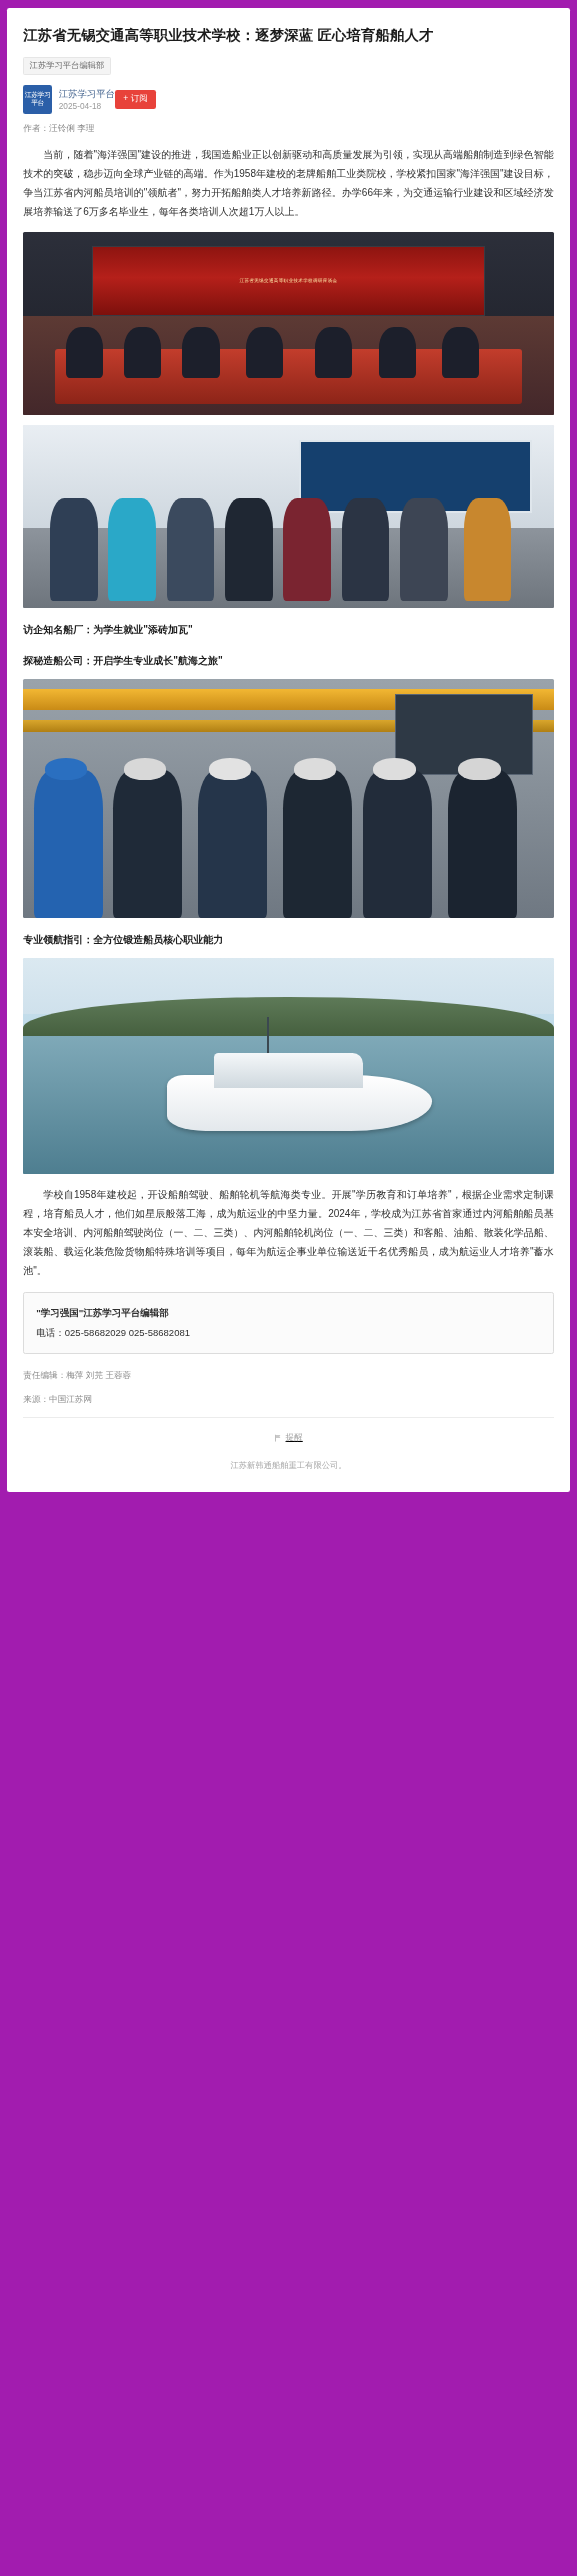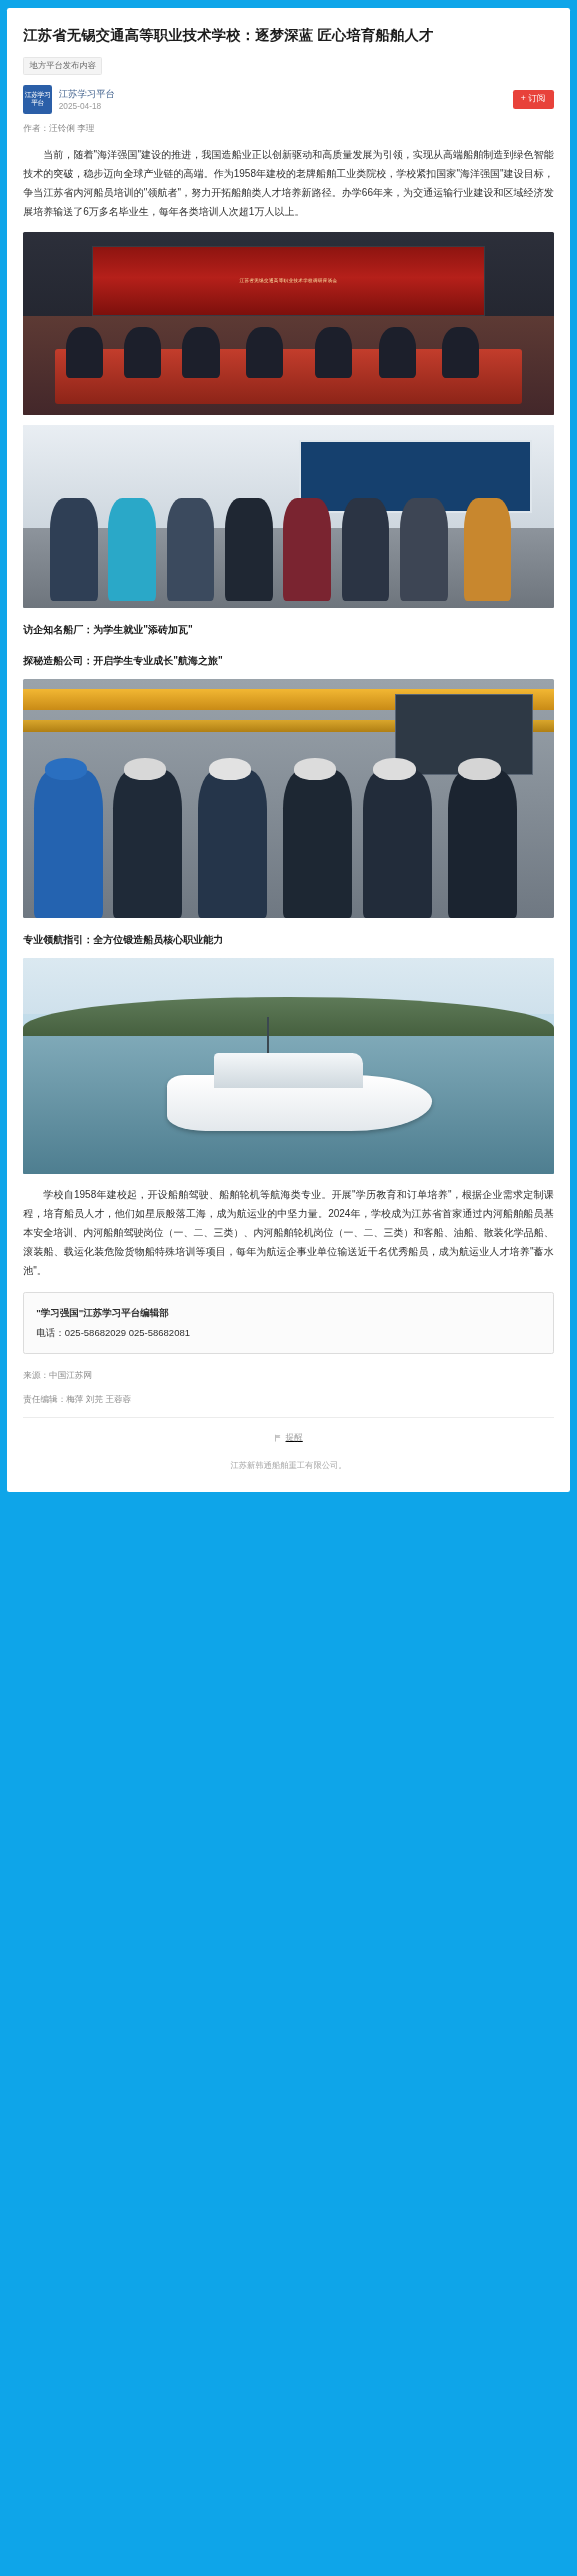--- a/index.html
+++ b/index.html
@@ -6,21 +6,21 @@
   html, body {
     margin: 0;
     padding: 0;
     background: #f2f2f2;
     font-family: "Liberation Sans", sans-serif;
   }
   .page {
     width: 577px;
     min-height: 2576px;
     margin: 0 auto;
-    background: #0ea5e9;
+    background: #a21caf;
     padding: 7.5px 6.8px 0 6.8px;
   }
   .card {
     background: #ffffff;
     border-radius: 2.3px;
     padding: 13.5px 16.5px 7.5px 16.5px;
   }
   h1.title {
     font-size: 14.3px;
     line-height: 22.5px;
@@ -39,23 +39,22 @@
     color: #6b6b6b;
     background: #f4f4f4;
     border: 0.8px solid #e6e6e6;
     border-radius: 1.5px;
     padding: 2.3px 5.3px;
     display: inline-block;
   }
   .account-row {
     display: flex;
     align-items: center;
-    justify-content: space-between;
+    justify-content: flex-start;
     margin-bottom: 9px;
-    gap: 20px;
   }
   .account-left {
     display: flex;
     align-items: center;
   }
   .avatar {
     width: 28.6px;
     height: 28.6px;
     border-radius: 2.3px;
     background: #2b5fa8;
@@ -268,21 +267,21 @@
 </style>
 </head>
 <body>
 
 <div class="page">
   <div class="card">
 
     <h1 class="title">江苏省无锡交通高等职业技术学校：逐梦深蓝 匠心培育船舶人才</h1>
 
     <div class="source-row">
-      <span class="source-tag">地方平台发布内容</span>
+      <span class="source-tag">江苏学习平台编辑部</span>
     </div>
 
     <div class="account-row">
       <div class="account-left">
         <div class="avatar">江苏学习平台</div>
         <div>
           <div class="account-name">江苏学习平台</div>
           <div class="account-date">2025-04-18</div>
         </div>
       </div>
@@ -363,22 +362,22 @@
       </div>
     </div>
 
     <p class="body indent">学校自1958年建校起，开设船舶驾驶、船舶轮机等航海类专业。开展"学历教育和订单培养"，根据企业需求定制课程，培育船员人才，他们如星辰般落工海，成为航运业的中坚力量。2024年，学校成为江苏省首家通过内河船舶船员基本安全培训、内河船舶驾驶岗位（一、二、三类）、内河船舶轮机岗位（一、二、三类）和客船、油船、散装化学品船、滚装船、载运化装危险货物船特殊培训等项目，每年为航运企事业单位输送近千名优秀船员，成为航运业人才培养"蓄水池"。</p>
 
     <div class="promo">
       <div class="promo-line bold">"学习强国"江苏学习平台编辑部</div>
       <div class="promo-line">电话：025-58682029 025-58682081</div>
     </div>
 
+    <div class="credits">责任编辑：梅萍 刘芫 王蓉蓉</div>
     <div class="credits">来源：中国江苏网</div>
-    <div class="credits">责任编辑：梅萍 刘芫 王蓉蓉</div>
 
     <div class="divider"></div>
 
     <div class="report-row">
       <button class="report-btn">
         <span class="icon-flag">
           <svg width="8.3" height="8.3" viewBox="0 0 11 11">
             <path d="M2 1 L2 10" stroke="#a8a8a8" stroke-width="1" fill="none"></path>
             <path d="M2.6 1.4 L8.5 1.4 L7.2 3.4 L8.5 5.4 L2.6 5.4 Z" fill="#c9c9c9"></path>
           </svg>

